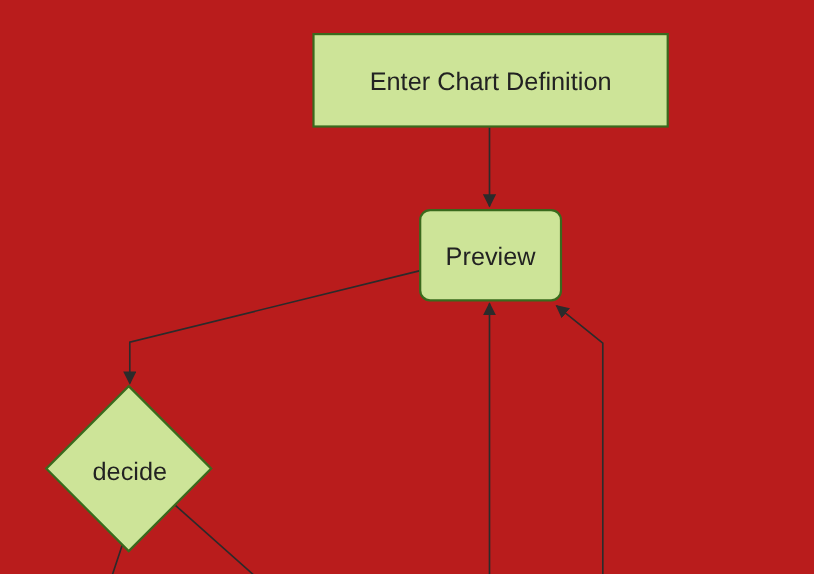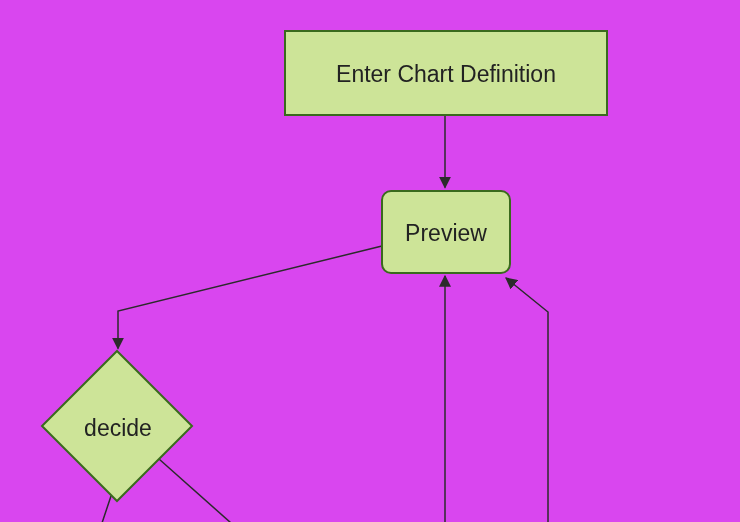--- a/index.html
+++ b/index.html
@@ -4,21 +4,21 @@
 <style>
   html, body {
     margin: 0;
     padding: 0;
     background: #ffffff;
   }
   .stage {
     position: relative;
     width: 740px;
     height: 522px;
-    background: #d946ef;
+    background: #b91c1c;
     overflow: hidden;
     font-family: "Liberation Sans", sans-serif;
   }
   svg { display: block; }
   .edge {
     stroke: #2b2b2b;
     stroke-width: 1.5;
     fill: none;
   }
   .node-shape {

